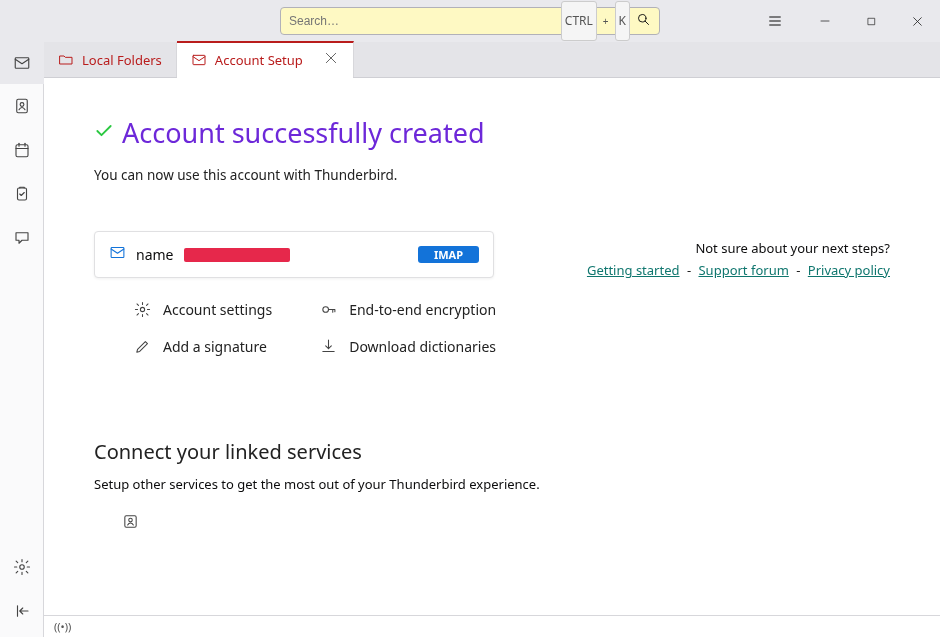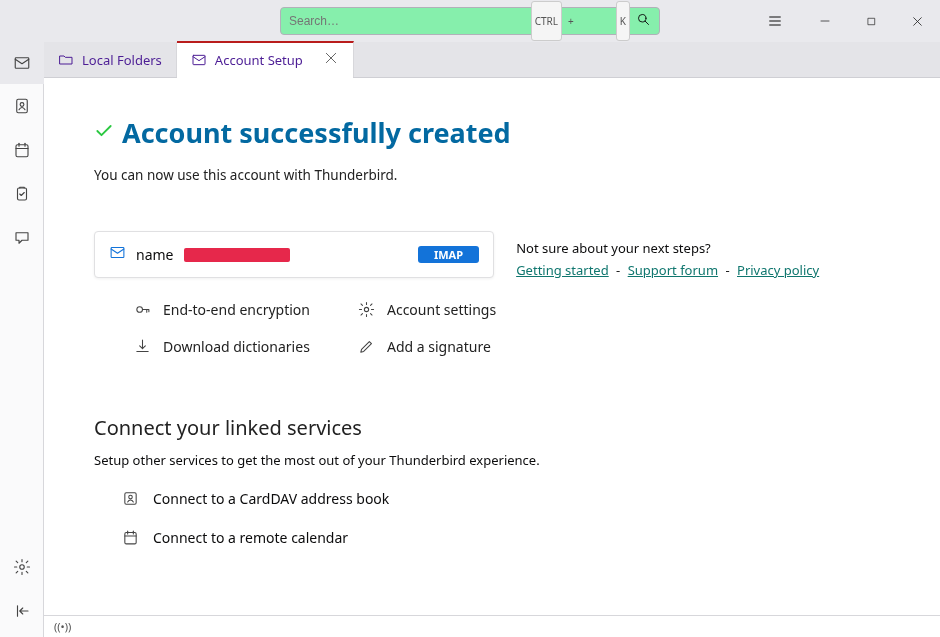--- a/index.html
+++ b/index.html
@@ -1,73 +1,73 @@
 <!DOCTYPE html>
 <html><head>
 <meta charset="utf-8">
 <style>
 * { box-sizing: border-box; margin: 0; padding: 0; }
 body { font-family: "Segoe UI", system-ui, sans-serif; font-size: 13px; color: #0c0c0d; background: #fff; width: 940px; height: 637px; overflow: hidden; display: flex; flex-direction: column; }
 
 
 .titlebar { height: 42px; background: #e9e9ed; display: flex; align-items: center; position: relative; }
-.search-wrap { position: absolute; left: 50%; transform: translateX(-50%); width: 380px; height: 28px; background: #86efac; border: 1px solid #b1b1b9; border-radius: 4px; display: flex; align-items: center; padding: 0 8px; gap: 6px; }
+.search-wrap { position: absolute; left: 50%; transform: translateX(-50%); width: 380px; height: 28px; background: #fef9c3; border: 1px solid #b1b1b9; border-radius: 4px; display: flex; align-items: center; padding: 0 8px; gap: 6px; }
 .search-input { flex: 1; border: none; outline: none; font-size: 12px; color: #666; background: transparent; }
-.kbd { font-size: 10px; border: 1px solid #ccc; border-radius: 3px; padding: 12px 3px; background: #f5f5f5; color: #555; line-height: 14px; margin-left: 36px; }
+.kbd { font-size: 12px; border: 1px solid #ccc; border-radius: 3px; padding: 12px 3px; background: #f5f5f5; color: #555; line-height: 14px; }
 .kbd-plus { font-size: 10px; color: #555; }
 .search-icon { margin-left: auto; }
 .win-controls { position: absolute; right: 0; display: flex; align-items: center; height: 100%; }
 .win-btn { width: 46px; height: 42px; display: flex; align-items: center; justify-content: center; color: #222; }
 .hamburger { position: absolute; right: 148px; width: 34px; height: 42px; display: flex; align-items: center; justify-content: center; }
 
 
 .main-row { flex: 1; display: flex; min-height: 0; }
 .sidebar { width: 44px; background: #fafafb; border-right: 1px solid #d7d7db; display: flex; flex-direction: column; align-items: center; padding-top: 0; }
 .side-top { display: flex; flex-direction: column; align-items: center; width: 100%; }
 .side-item { width: 44px; height: 44px; display: flex; align-items: center; justify-content: center; color: #444; position: relative; }
 .side-item.first { height: 42px; background: #e9e9ed; }
 .side-item svg { width: 18px; height: 18px; }
 .side-bottom { margin-top: auto; padding-bottom: 4px; display: flex; flex-direction: column; align-items: center; width: 100%; }
 
 .content-col { flex: 1; display: flex; flex-direction: column; min-width: 0; }
 .tabbar { height: 36px; background: #e4e4e8; display: flex; align-items: stretch; border-bottom: 1px solid #cfcfd4; }
-.tab { display: flex; align-items: center; gap: 8px; padding: 0 14px; font-size: 13px; color: #4c1d95; border-right: 1px solid #d7d7db; }
+.tab { display: flex; align-items: center; gap: 8px; padding: 0 14px; font-size: 13px; color: #b91c1c; border-right: 1px solid #d7d7db; }
 .tab.active { background: #fff; border-top: 2px solid #b91c1c; margin-top: -1px; position: relative; }
 .tab.active::after { content: ''; position: absolute; bottom: -1px; left: 0; right: 0; height: 1px; background: #fff; }
 .tab .tab-close { margin-left: 12px; color: #666; cursor: pointer; }
 .tab svg { width: 16px; height: 16px; }
 
 .content-area { flex: 1; overflow-y: auto; position: relative; }
 .content-area::-webkit-scrollbar { width: 12px; }
 .content-area::-webkit-scrollbar-track { background: #f0f0f0; }
 .content-area::-webkit-scrollbar-thumb { background: #c1c1c1; }
 
 .page { padding: 36px 50px 40px 50px; }
 .heading-row { display: flex; align-items: center; gap: 8px; margin-bottom: 14px; }
-.heading-row h1 { font-size: 27px; font-weight: 700; color: #0369a1; }
+.heading-row h1 { font-size: 27px; font-weight: 400; color: #6d28d9; }
 .subtext { font-size: 13.5px; color: #222; line-height: 1.5; margin-bottom: 4px; }
 
-.account-row { display: flex; gap: 20px; margin-top: 46px; align-items: flex-start; }
+.account-row { display: flex; gap: 39px; margin-top: 46px; align-items: flex-start; }
 .account-card { width: 400px; background: #fff; border: 1px solid #e0e0e2; border-radius: 4px; box-shadow: 0 1px 3px rgba(0,0,0,0.06); padding: 12px 14px; display: flex; align-items: center; gap: 10px; }
 .account-card .mail-ic { color: #1373d9; }
 .account-name { font-size: 14px; }
 .redact { display: inline-block; width: 106px; height: 14px; background: #e6284b; border-radius: 2px; vertical-align: middle; }
 .badge { margin-left: auto; background: #1373d9; color: #fff; font-size: 11px; font-weight: 700; padding: 1px 16px; border-radius: 3px; }
 
-.help-col { flex: 1; text-align: left; font-size: 13px; padding-top: 8px; }
+.help-col { flex: 1; text-align: right; font-size: 13px; padding-top: 8px; }
 .help-col .help-q { margin-bottom: 4px; }
 .help-col a { color: #0f766e; text-decoration: underline; }
 .help-sep { color: #222; margin: 0 4px; }
 
 .actions { display: flex; gap: 48px; margin-top: 22px; margin-left: 40px; }
 .action-col { display: flex; flex-direction: column; gap: 18px; }
 .action-item { display: flex; align-items: center; gap: 12px; font-size: 14px; color: #222; cursor: pointer; }
 .action-item svg { width: 17px; height: 17px; color: #444; }
 
-.section-h { font-size: 20px; font-weight: 400; margin-top: 58px; margin-bottom: 10px; color: #222; }
+.section-h { font-size: 20px; font-weight: 400; margin-top: 82px; margin-bottom: 10px; color: #222; }
 .section-sub { font-size: 13px; margin-bottom: 20px; }
 .link-list { margin-left: 28px; display: flex; flex-direction: column; gap: 20px; }
 .link-item { display: flex; align-items: center; gap: 14px; font-size: 14px; cursor: pointer; }
 .link-item svg { width: 17px; height: 17px; color: #444; }
 
 .statusbar { height: 22px; border-top: 1px solid #d7d7db; background: #fff; display: flex; align-items: center; padding: 0 10px; }
 .statusbar .sync-ic { font-size: 11px; color: #555; }
 
 svg { stroke: currentColor; fill: none; stroke-width: 1.5; stroke-linecap: round; stroke-linejoin: round; }
 </style>
@@ -213,45 +213,45 @@
               </span>
               <span class="account-name">name</span>
               <span class="redact"></span>
               <span class="badge">IMAP</span>
             </div>
 
             <div class="actions">
               <div class="action-col">
                 <div class="action-item">
                   <svg viewBox="0 0 24 24">
+                      <circle cx="12" cy="12" r="3"></circle>
+                      <path d="M12 2v3M12 19v3M4.2 4.2l2.1 2.1M17.7 17.7l2.1 2.1M2 12h3M19 12h3M4.2 19.8l2.1-2.1M17.7 6.3l2.1-2.1"></path>
+                    </svg>
+                  <span>Account settings</span>
+                </div>
+                <div class="action-item">
+                  <svg viewBox="0 0 24 24">
+                      <path d="M4 20l4-1 11-11-3-3L5 16z"></path>
+                    </svg>
+                  <span>Add a signature</span>
+                </div>
+              </div>
+              <div class="action-col">
+                <div class="action-item">
+                  <svg viewBox="0 0 24 24">
                       <circle cx="8" cy="12" r="4"></circle>
                       <path d="M12 12h9M18 12v4M21 12v3"></path>
                     </svg>
                   <span>End-to-end encryption</span>
                 </div>
                 <div class="action-item">
                   <svg viewBox="0 0 24 24">
                       <path d="M12 3v12M8 11l4 4 4-4M4 19h16"></path>
                     </svg>
                   <span>Download dictionaries</span>
-                </div>
-              </div>
-              <div class="action-col">
-                <div class="action-item">
-                  <svg viewBox="0 0 24 24">
-                      <circle cx="12" cy="12" r="3"></circle>
-                      <path d="M12 2v3M12 19v3M4.2 4.2l2.1 2.1M17.7 17.7l2.1 2.1M2 12h3M19 12h3M4.2 19.8l2.1-2.1M17.7 6.3l2.1-2.1"></path>
-                    </svg>
-                  <span>Account settings</span>
-                </div>
-                <div class="action-item">
-                  <svg viewBox="0 0 24 24">
-                      <path d="M4 20l4-1 11-11-3-3L5 16z"></path>
-                    </svg>
-                  <span>Add a signature</span>
                 </div>
               </div>
             </div>
           </div>
 
           <div class="help-col">
             <div class="help-q">Not sure about your next steps?</div>
             <div>
               <a href="#">Getting started</a>
               <span class="help-sep">-</span>
@@ -264,30 +264,20 @@
 
         <h2 class="section-h">Connect your linked services</h2>
         <p class="section-sub">Setup other services to get the most out of your Thunderbird experience.</p>
         <div class="link-list">
           <div class="link-item">
             <svg viewBox="0 0 24 24">
                 <rect x="4" y="4" width="16" height="16" rx="2"></rect>
                 <circle cx="12" cy="10" r="2.5"></circle>
                 <path d="M8 17c1-2 3-3 4-3s3 1 4 3"></path>
               </svg>
-            <span>Connect to a CardDAV address book</span>
-          </div>
-          <div class="link-item">
-            <svg viewBox="0 0 24 24">
-                <rect x="4" y="5" width="16" height="16" rx="2"></rect>
-                <line x1="4" y1="10" x2="20" y2="10"></line>
-                <line x1="8" y1="3" x2="8" y2="7"></line>
-                <line x1="16" y1="3" x2="16" y2="7"></line>
-              </svg>
-            <span>Connect to a remote calendar</span>
           </div>
         </div>
       </div>
     </div>
 
     <div class="statusbar">
       <span class="sync-ic">((•))</span>
     </div>
   </div>
 </div>

